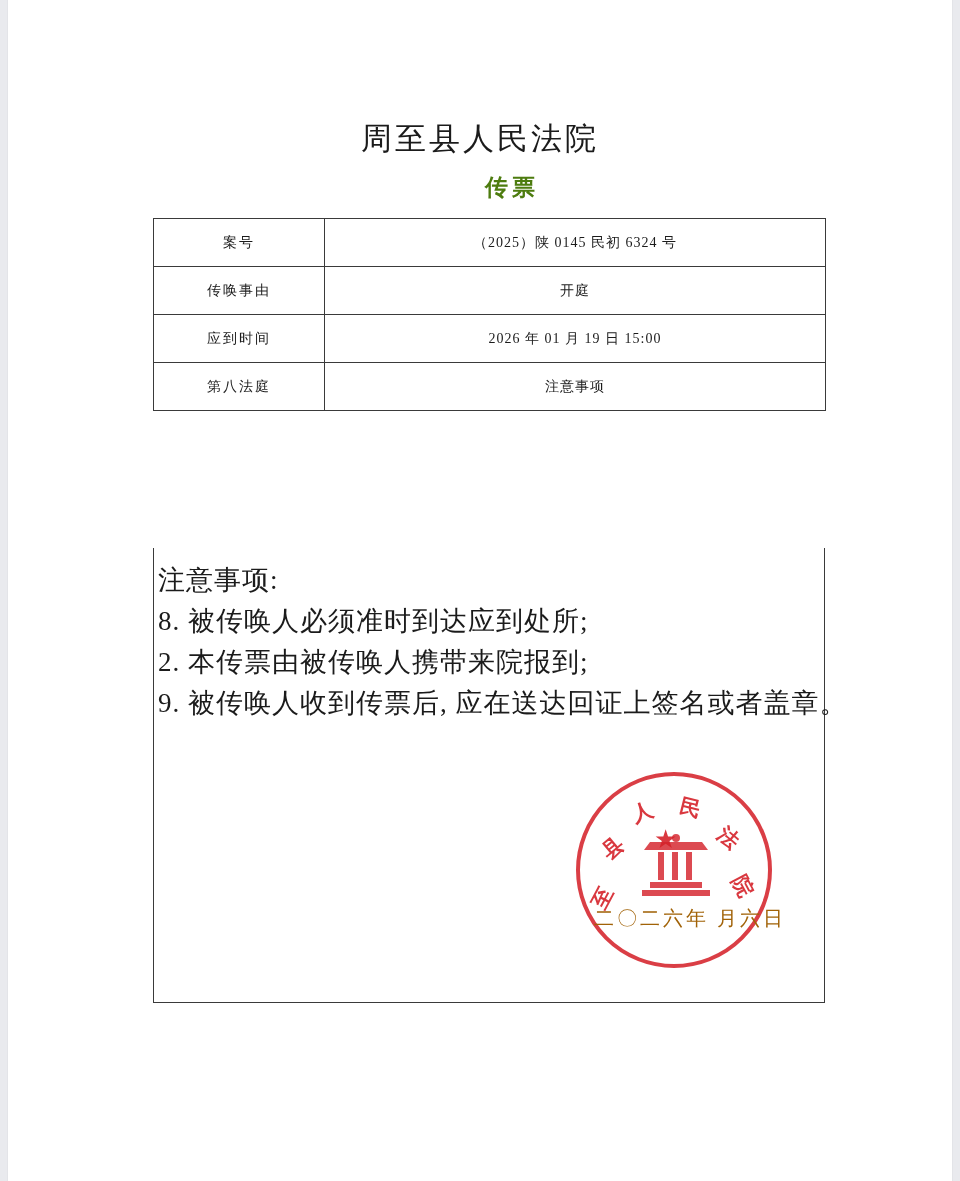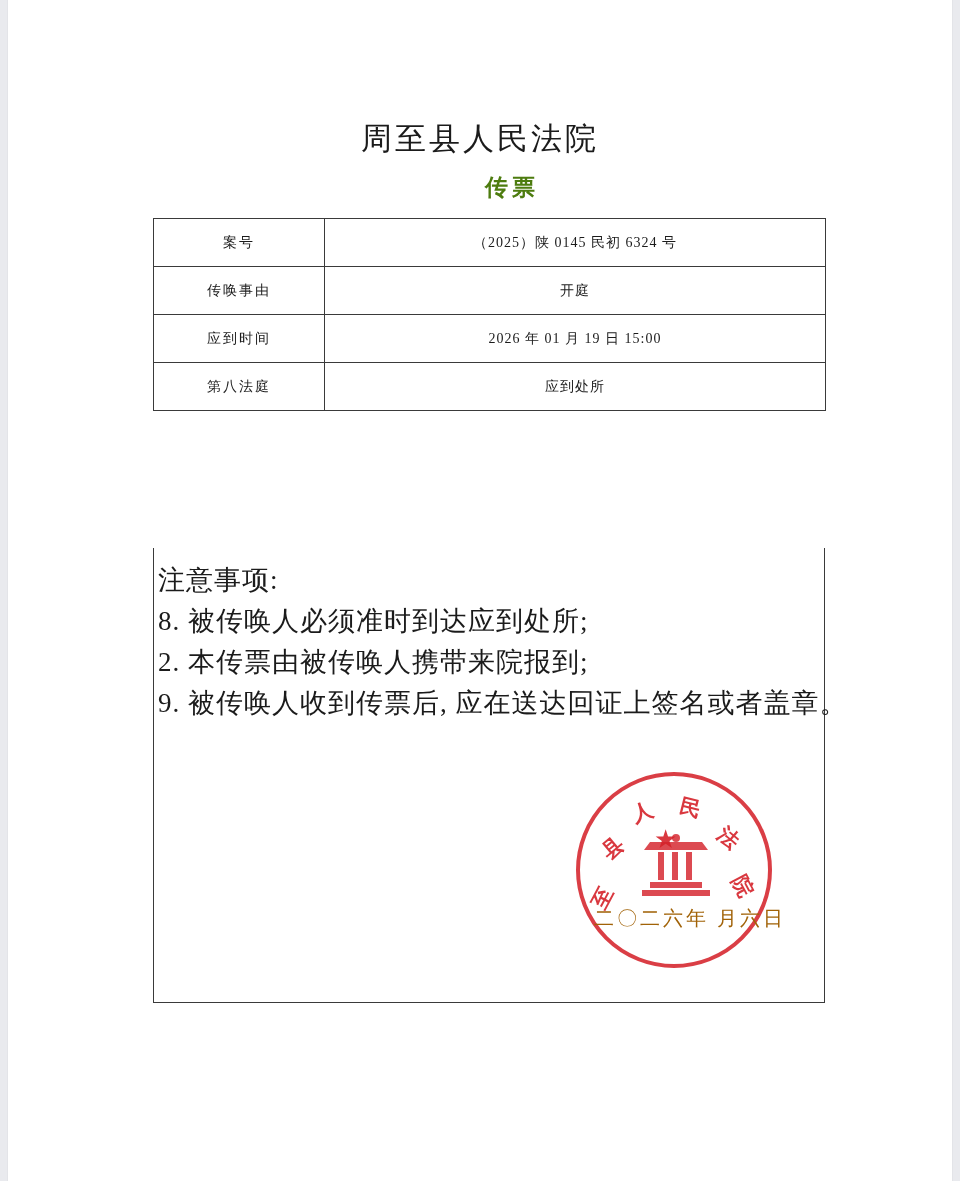--- a/index.html
+++ b/index.html
@@ -188,21 +188,21 @@
       <tr>
         <td class="label">传唤事由</td>
         <td class="value">开庭</td>
       </tr>
       <tr>
         <td class="label">应到时间</td>
         <td class="value">2026 年 01 月 19 日 15:00</td>
       </tr>
       <tr>
         <td class="label">第八法庭</td>
-        <td class="value">应到处所</td>
+        <td class="value">注意事项</td>
       </tr>
     </tbody>
       </table>
 
     <div class="notes-box"></div>
 
     <div class="notes">
       <div>注意事项:</div>
       <div>8. 被传唤人必须准时到达应到处所;</div>
       <div>2. 本传票由被传唤人携带来院报到;</div>

